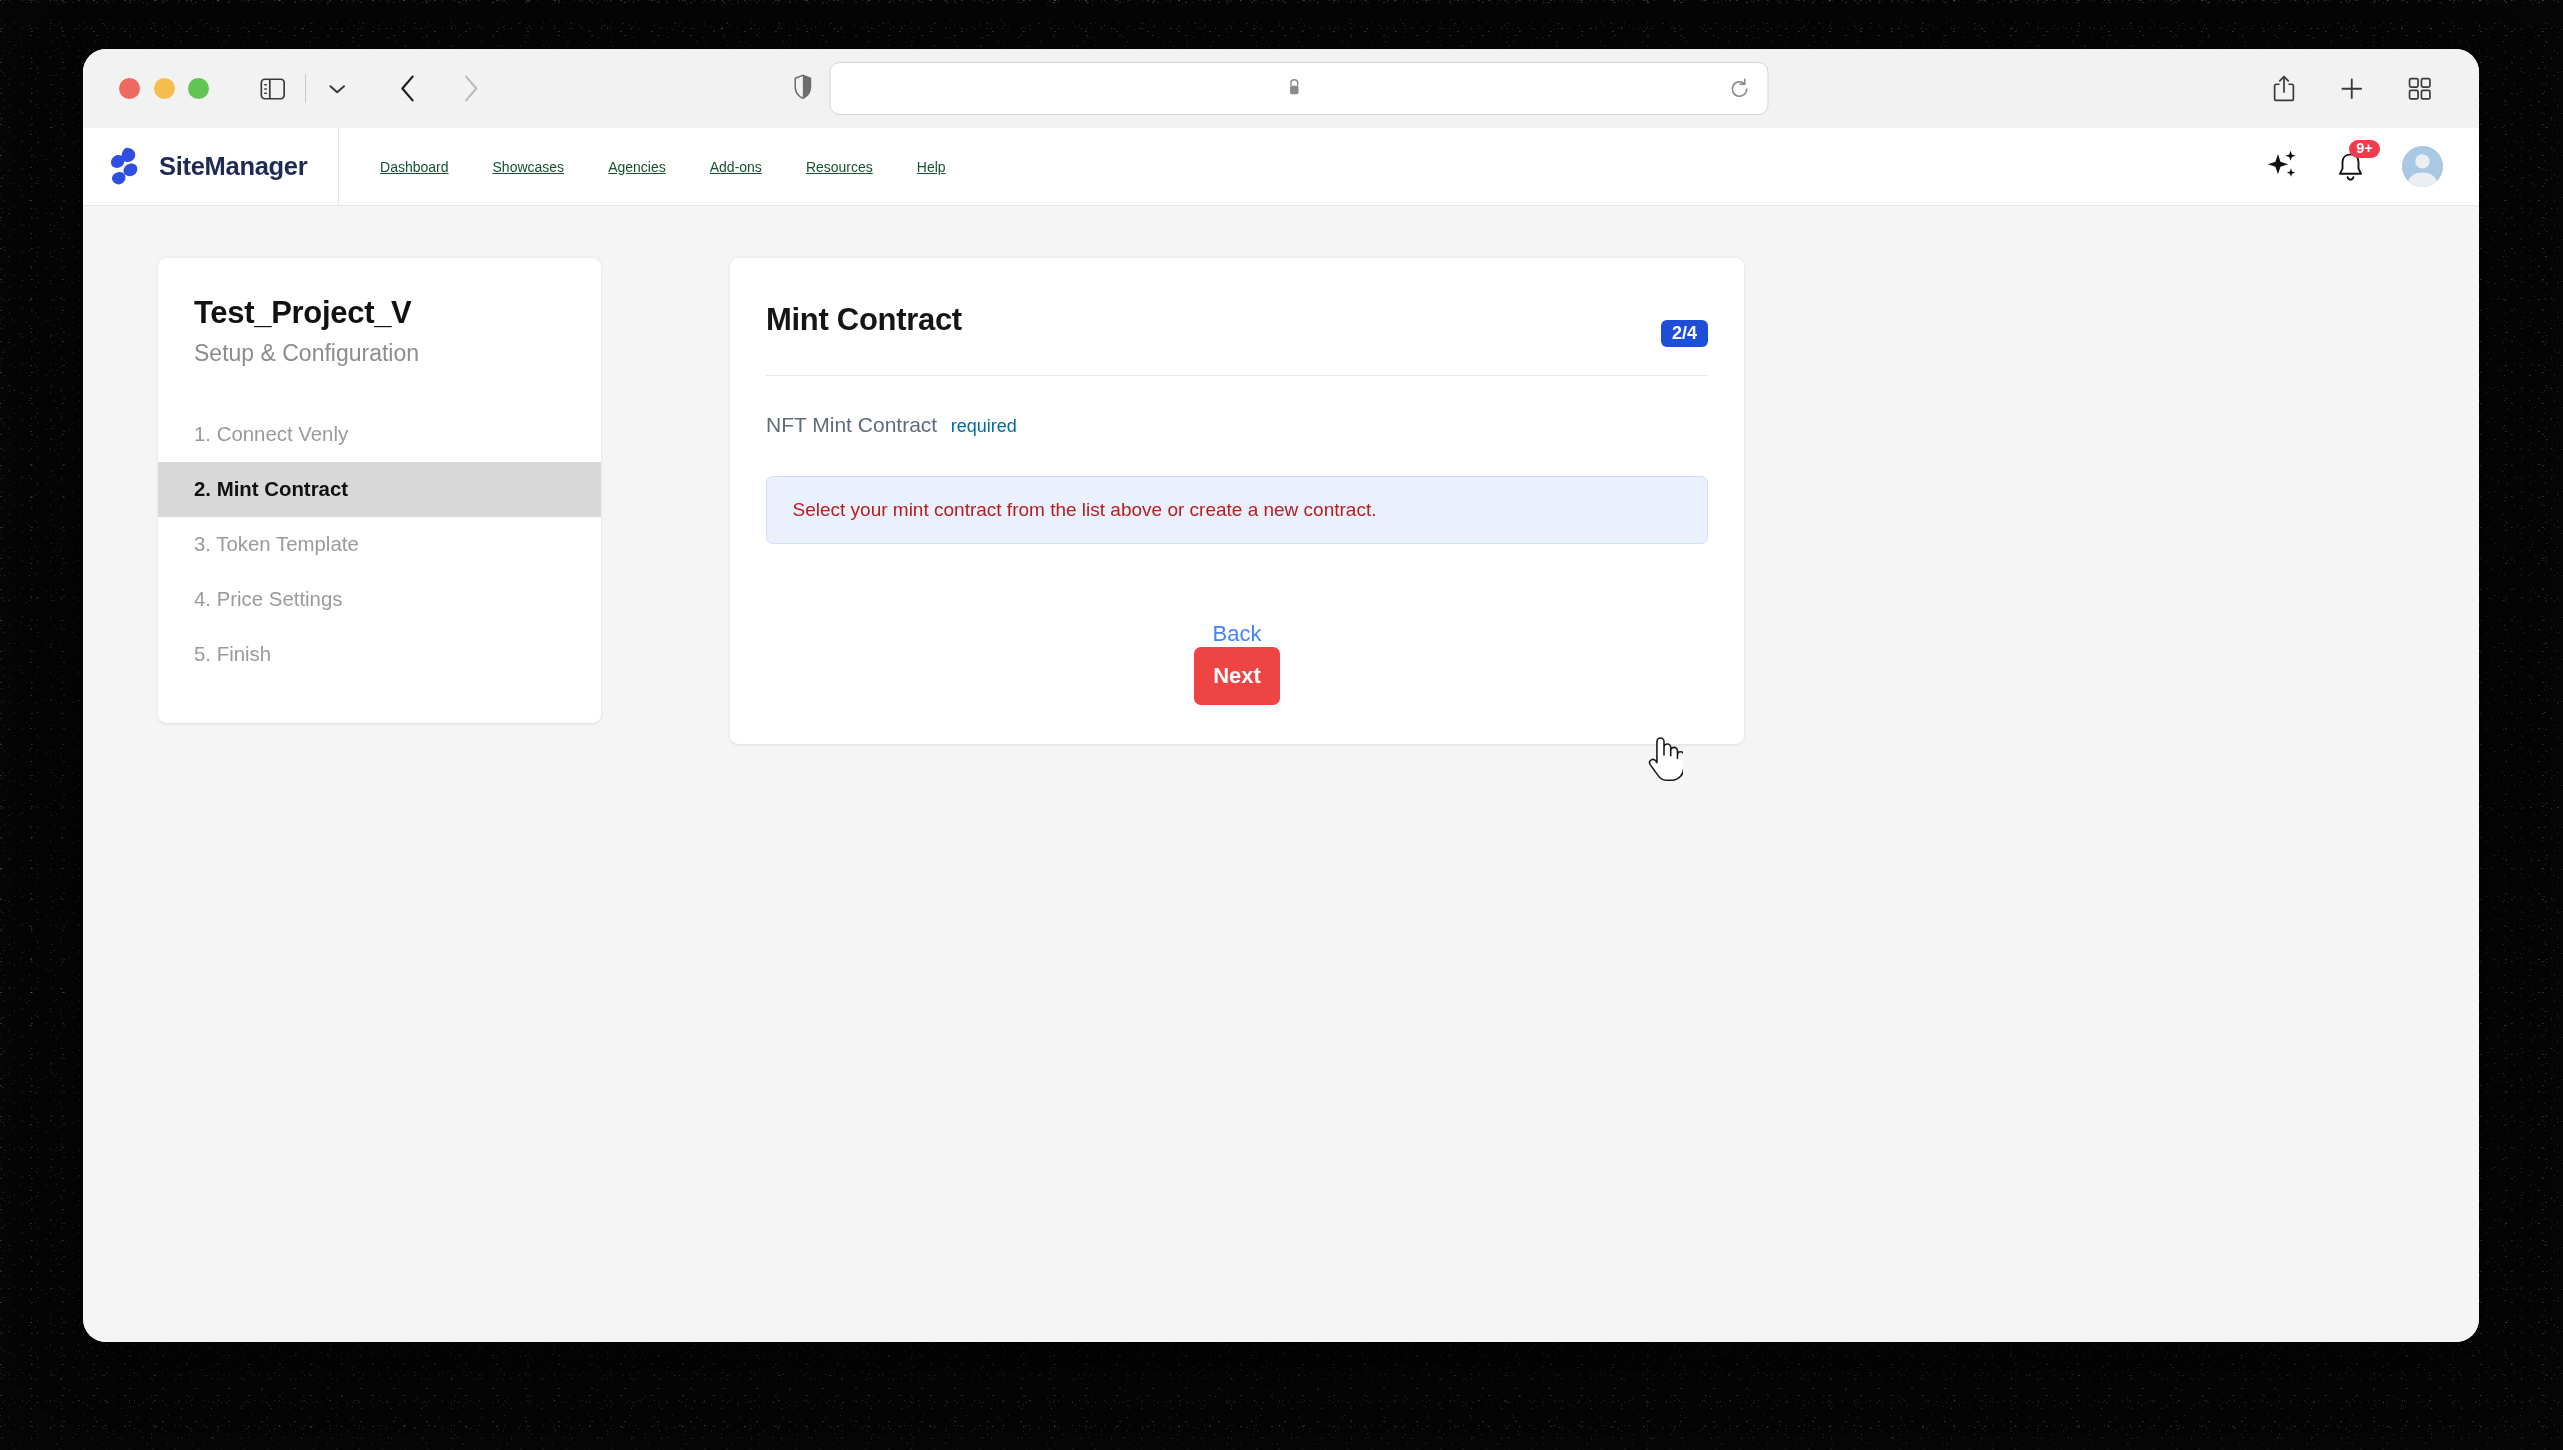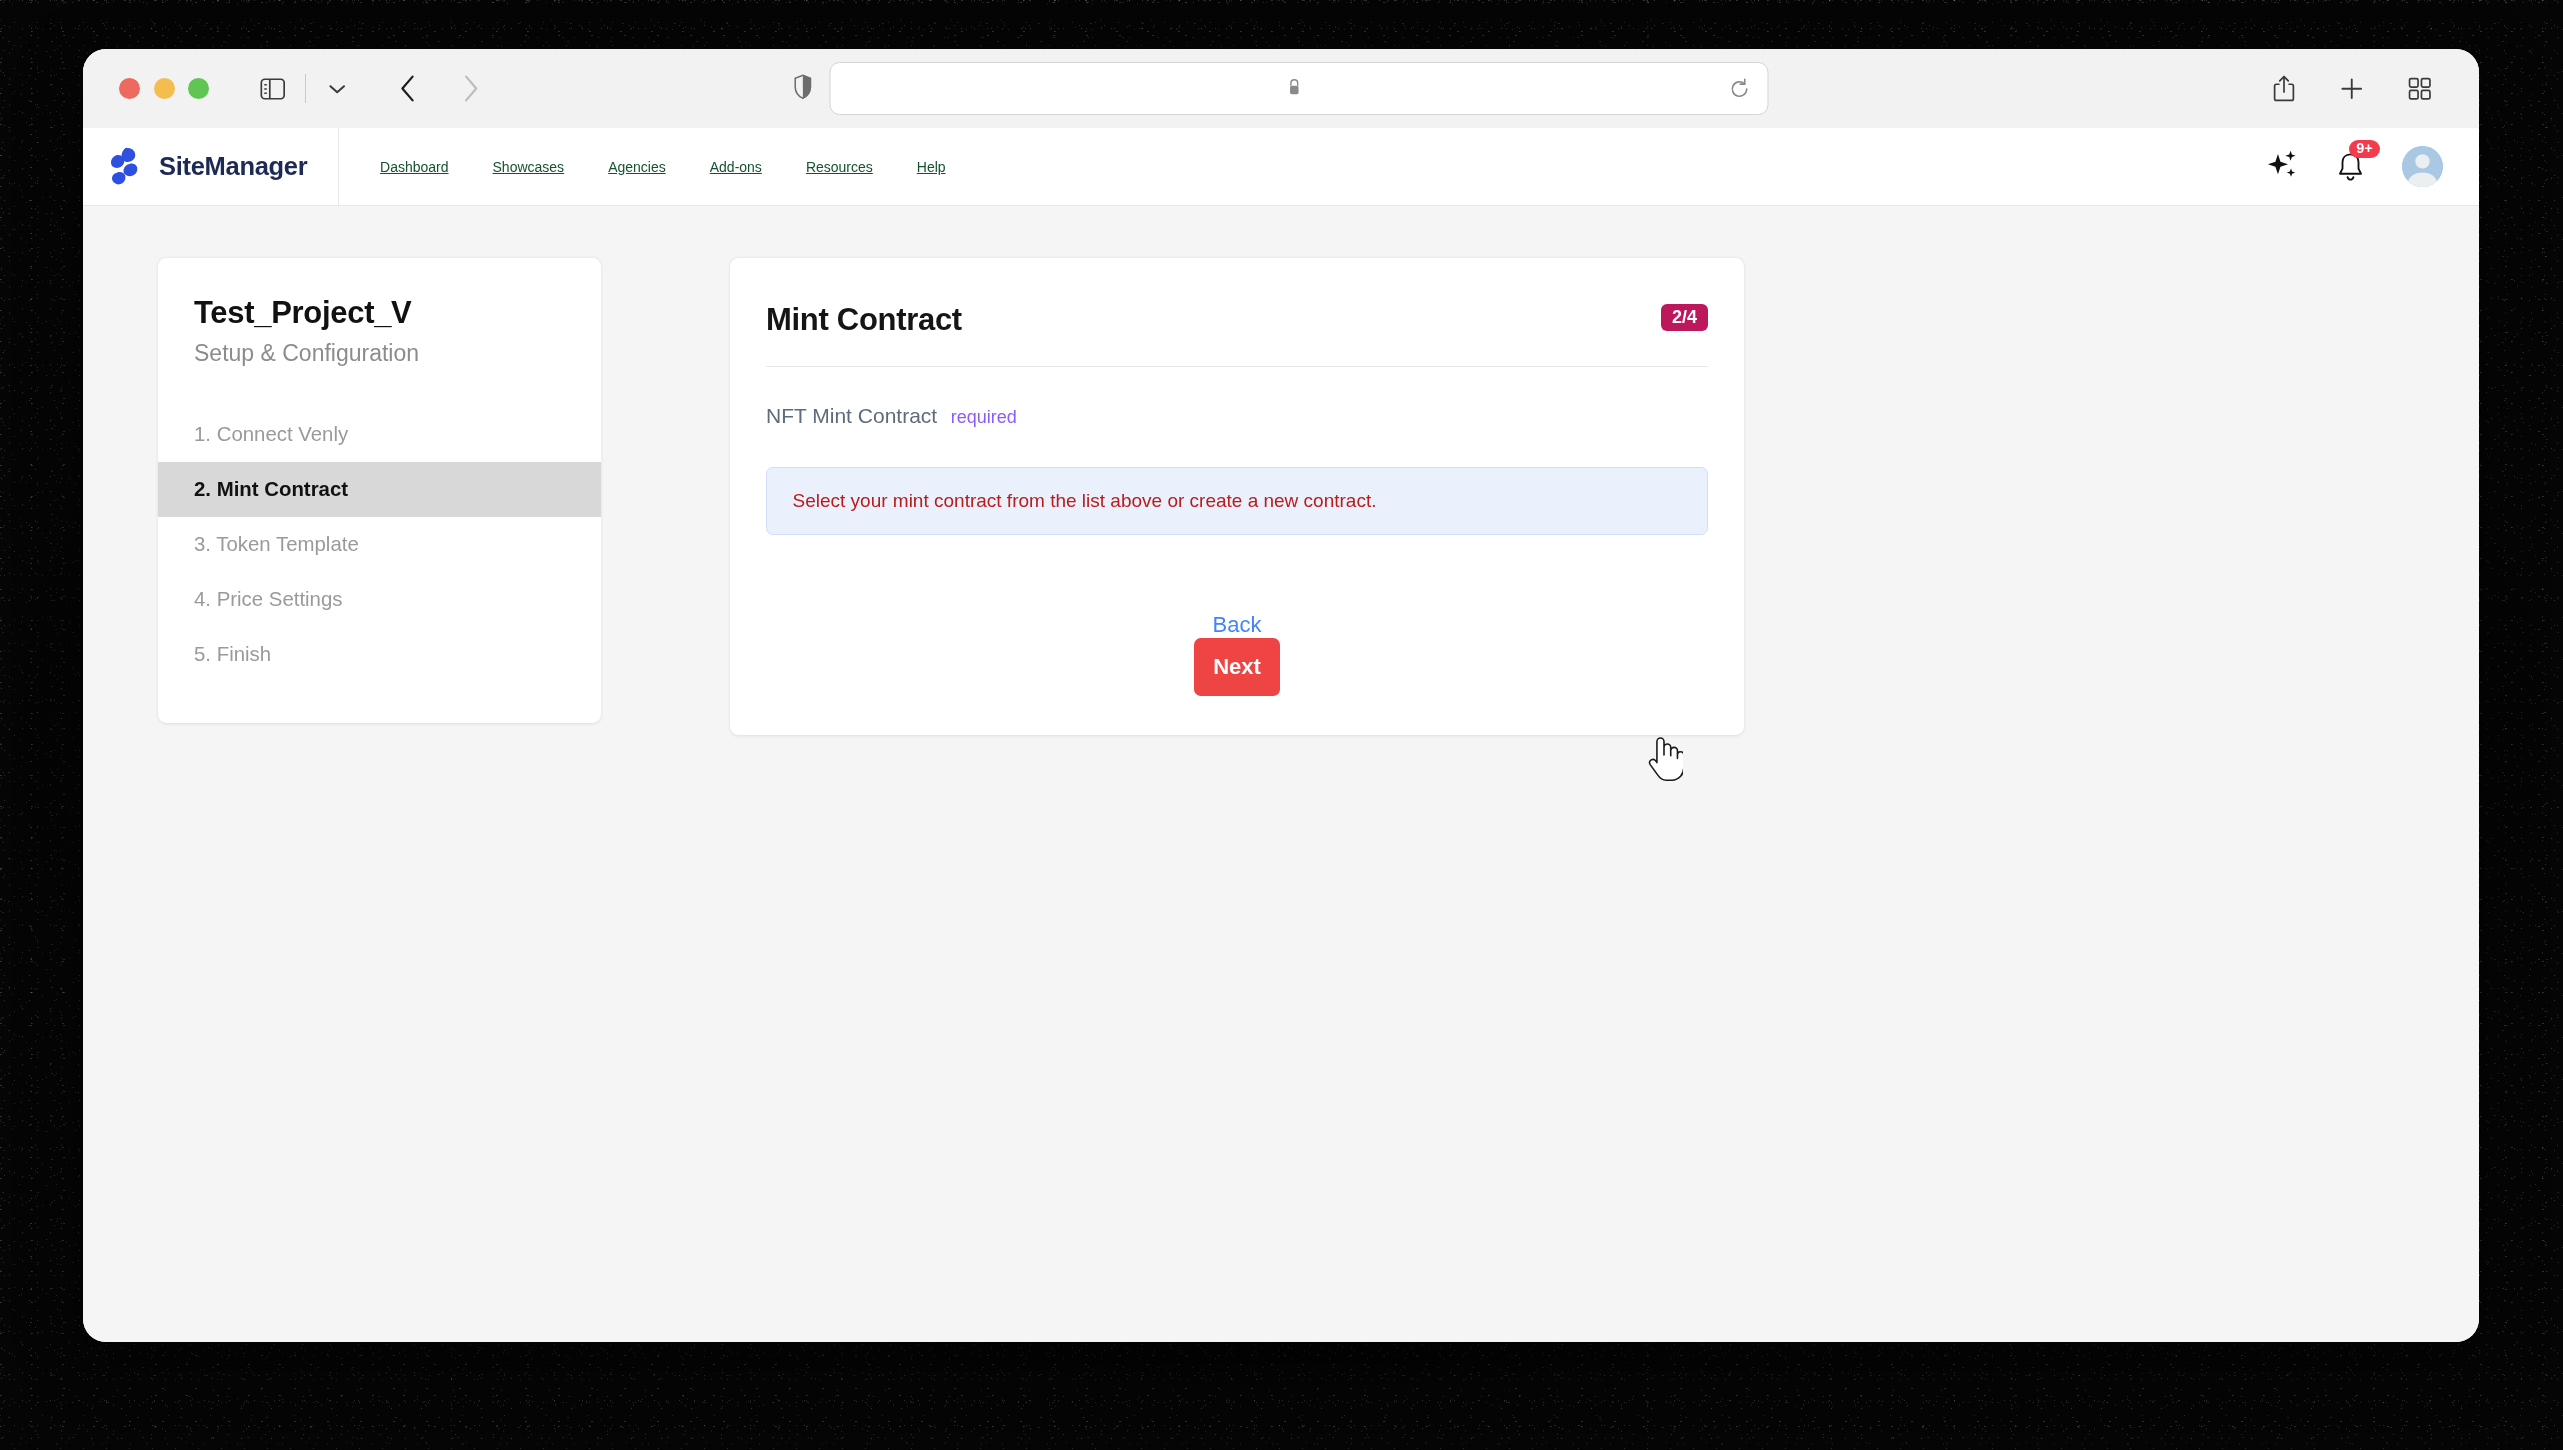--- a/index.html
+++ b/index.html
@@ -283,49 +283,49 @@
     align-items: flex-start;
     justify-content: space-between;
   }
   .card-title {
     font-size: 31px;
     font-weight: bold;
     color: #151515;
     letter-spacing: -0.3px;
   }
   .step-badge {
-    background: #be185d;
+    background: #1d4ed8;
     color: #ffffff;
     font-size: 18px;
     font-weight: bold;
     border-radius: 6px;
     padding: 4.3px 11px 5.1px;
     line-height: 1;
-    margin-top: 2px;
+    margin-top: 18px;
   }
   .card-divider {
     height: 0.9px;
     background: #e8e8e8;
     margin: 28px 0 0 0;
   }
 
   .field-label-row {
     display: flex;
     align-items: baseline;
     gap: 13.6px;
     margin-top: 37px;
   }
   .field-label {
     font-size: 21px;
     color: #5f6b7a;
     font-weight: normal;
   }
   .field-required {
     font-size: 18px;
-    color: #8b5cf6;
+    color: #0369a1;
   }
 
   .select-row {
     display: flex;
     align-items: stretch;
     gap: 24px;
     margin-top: 17px;
   }
   .select-box {
     flex: 1;

